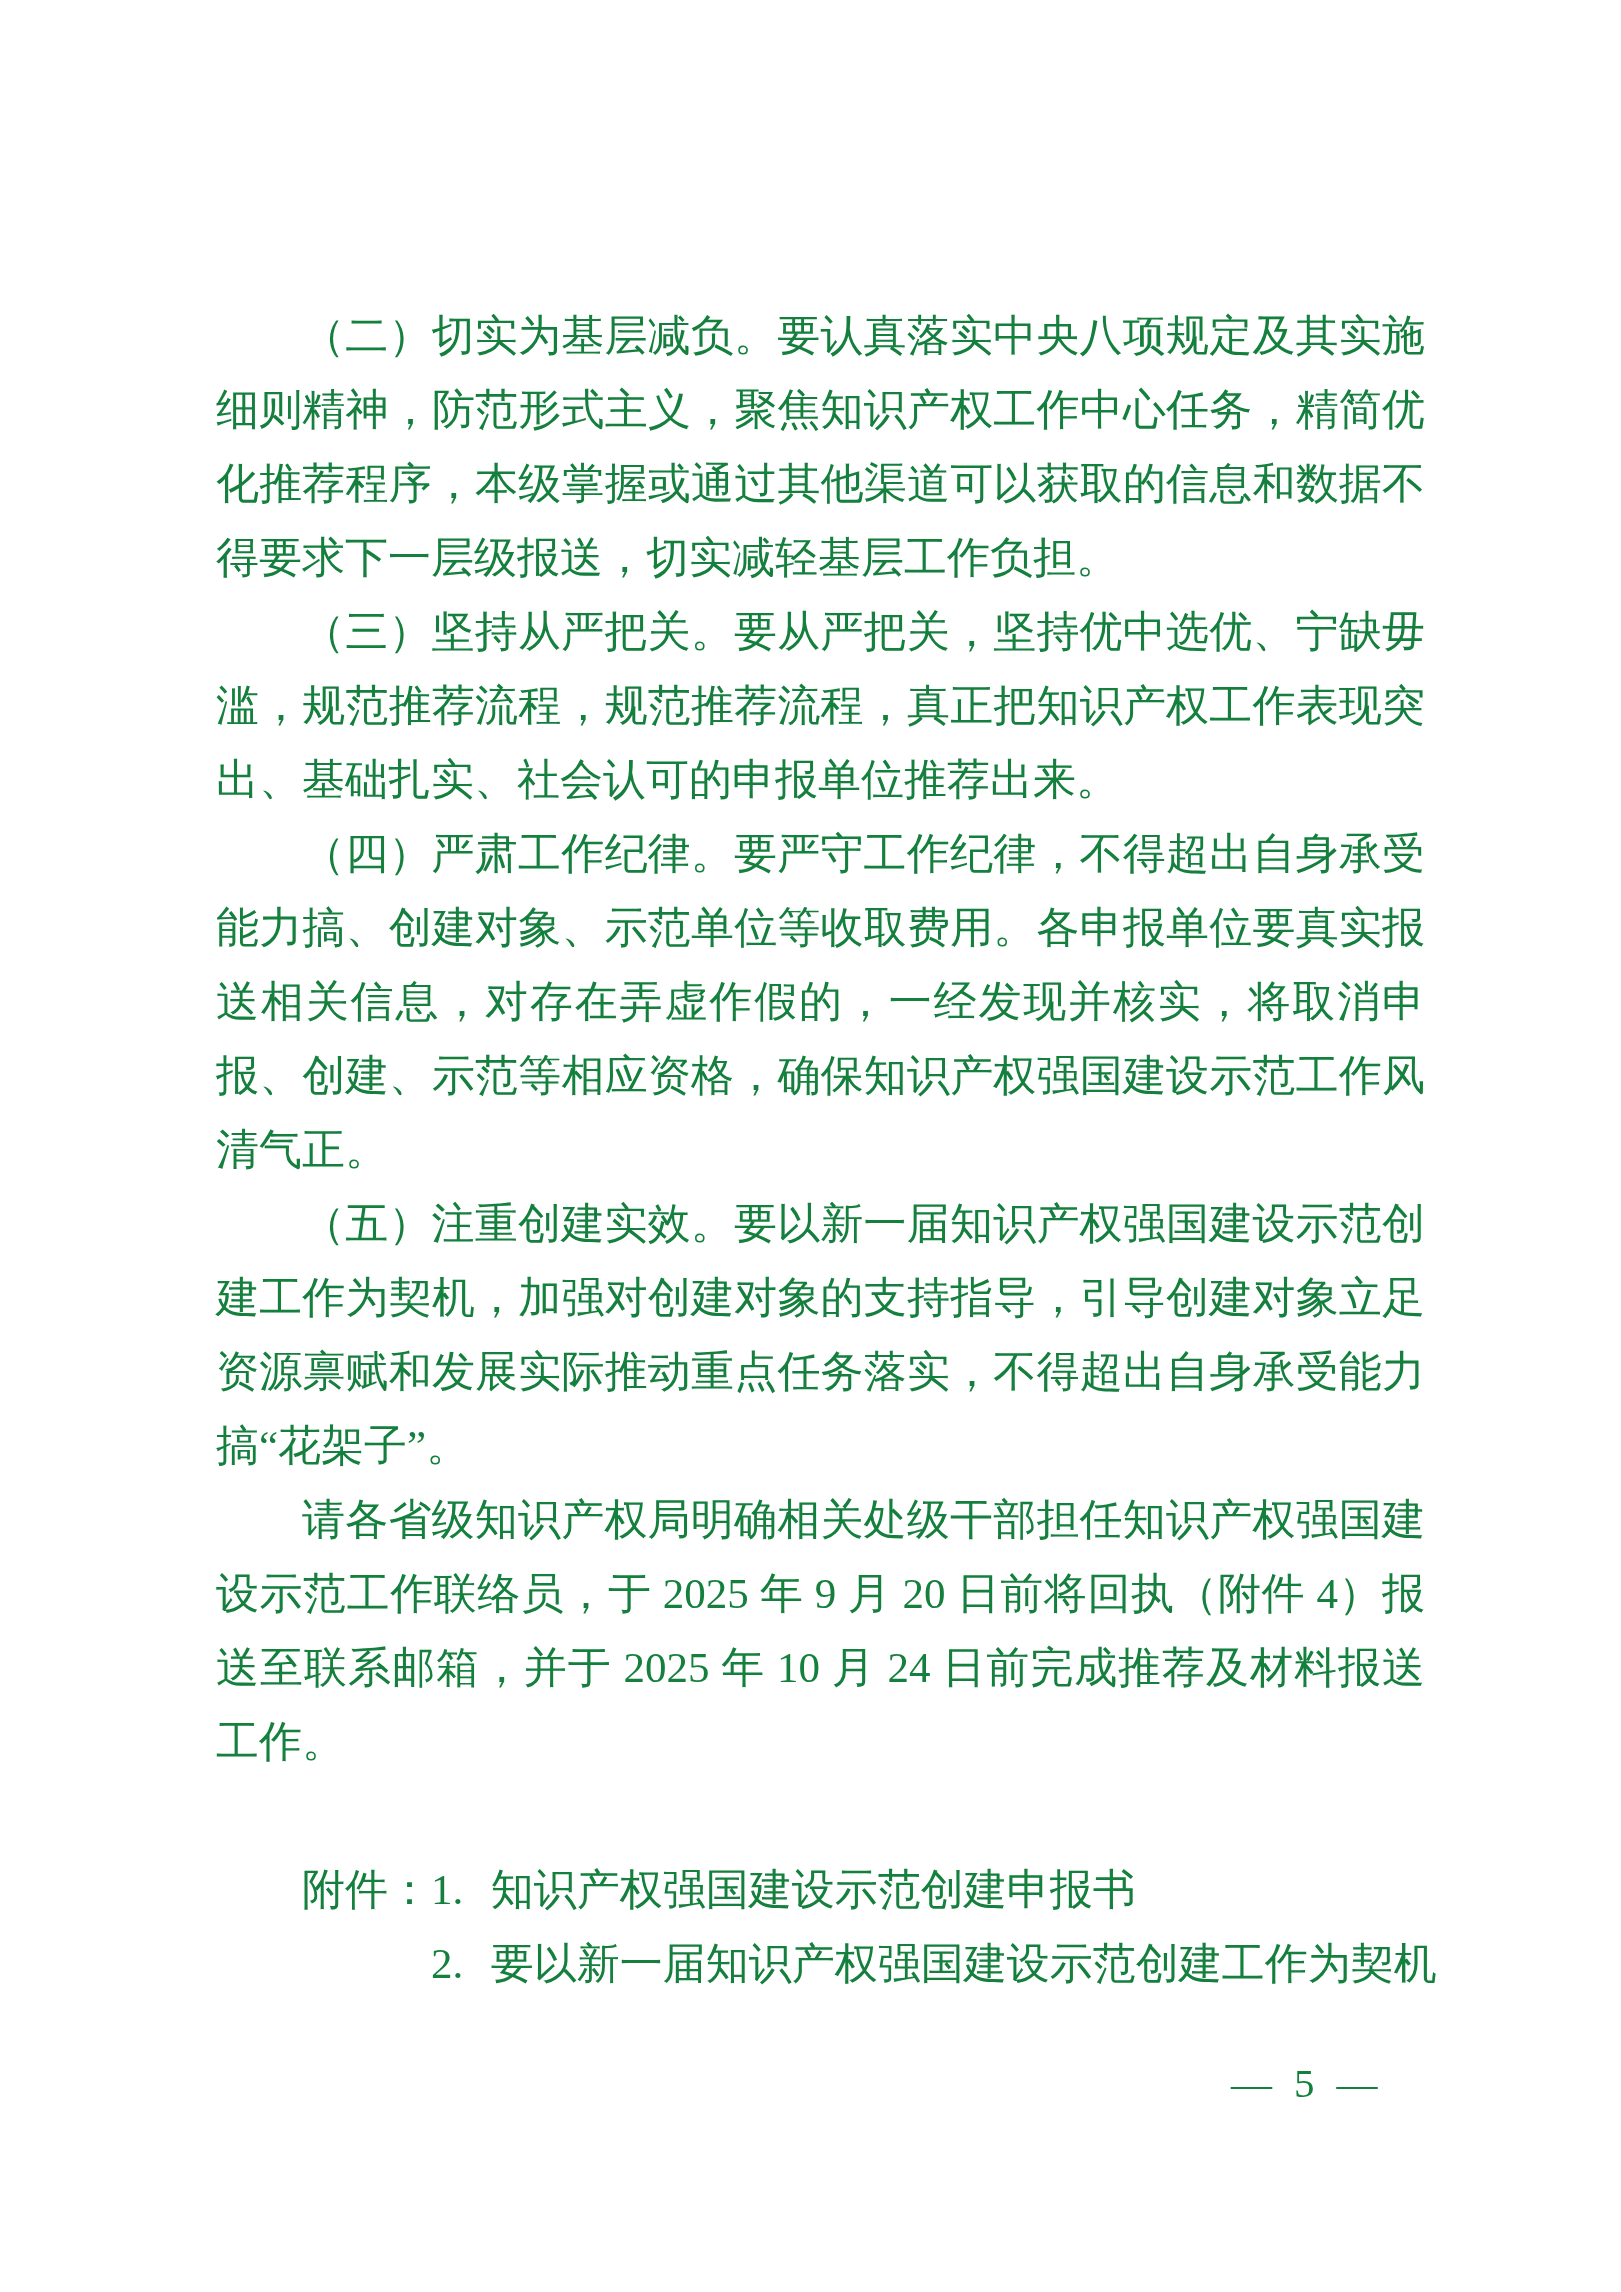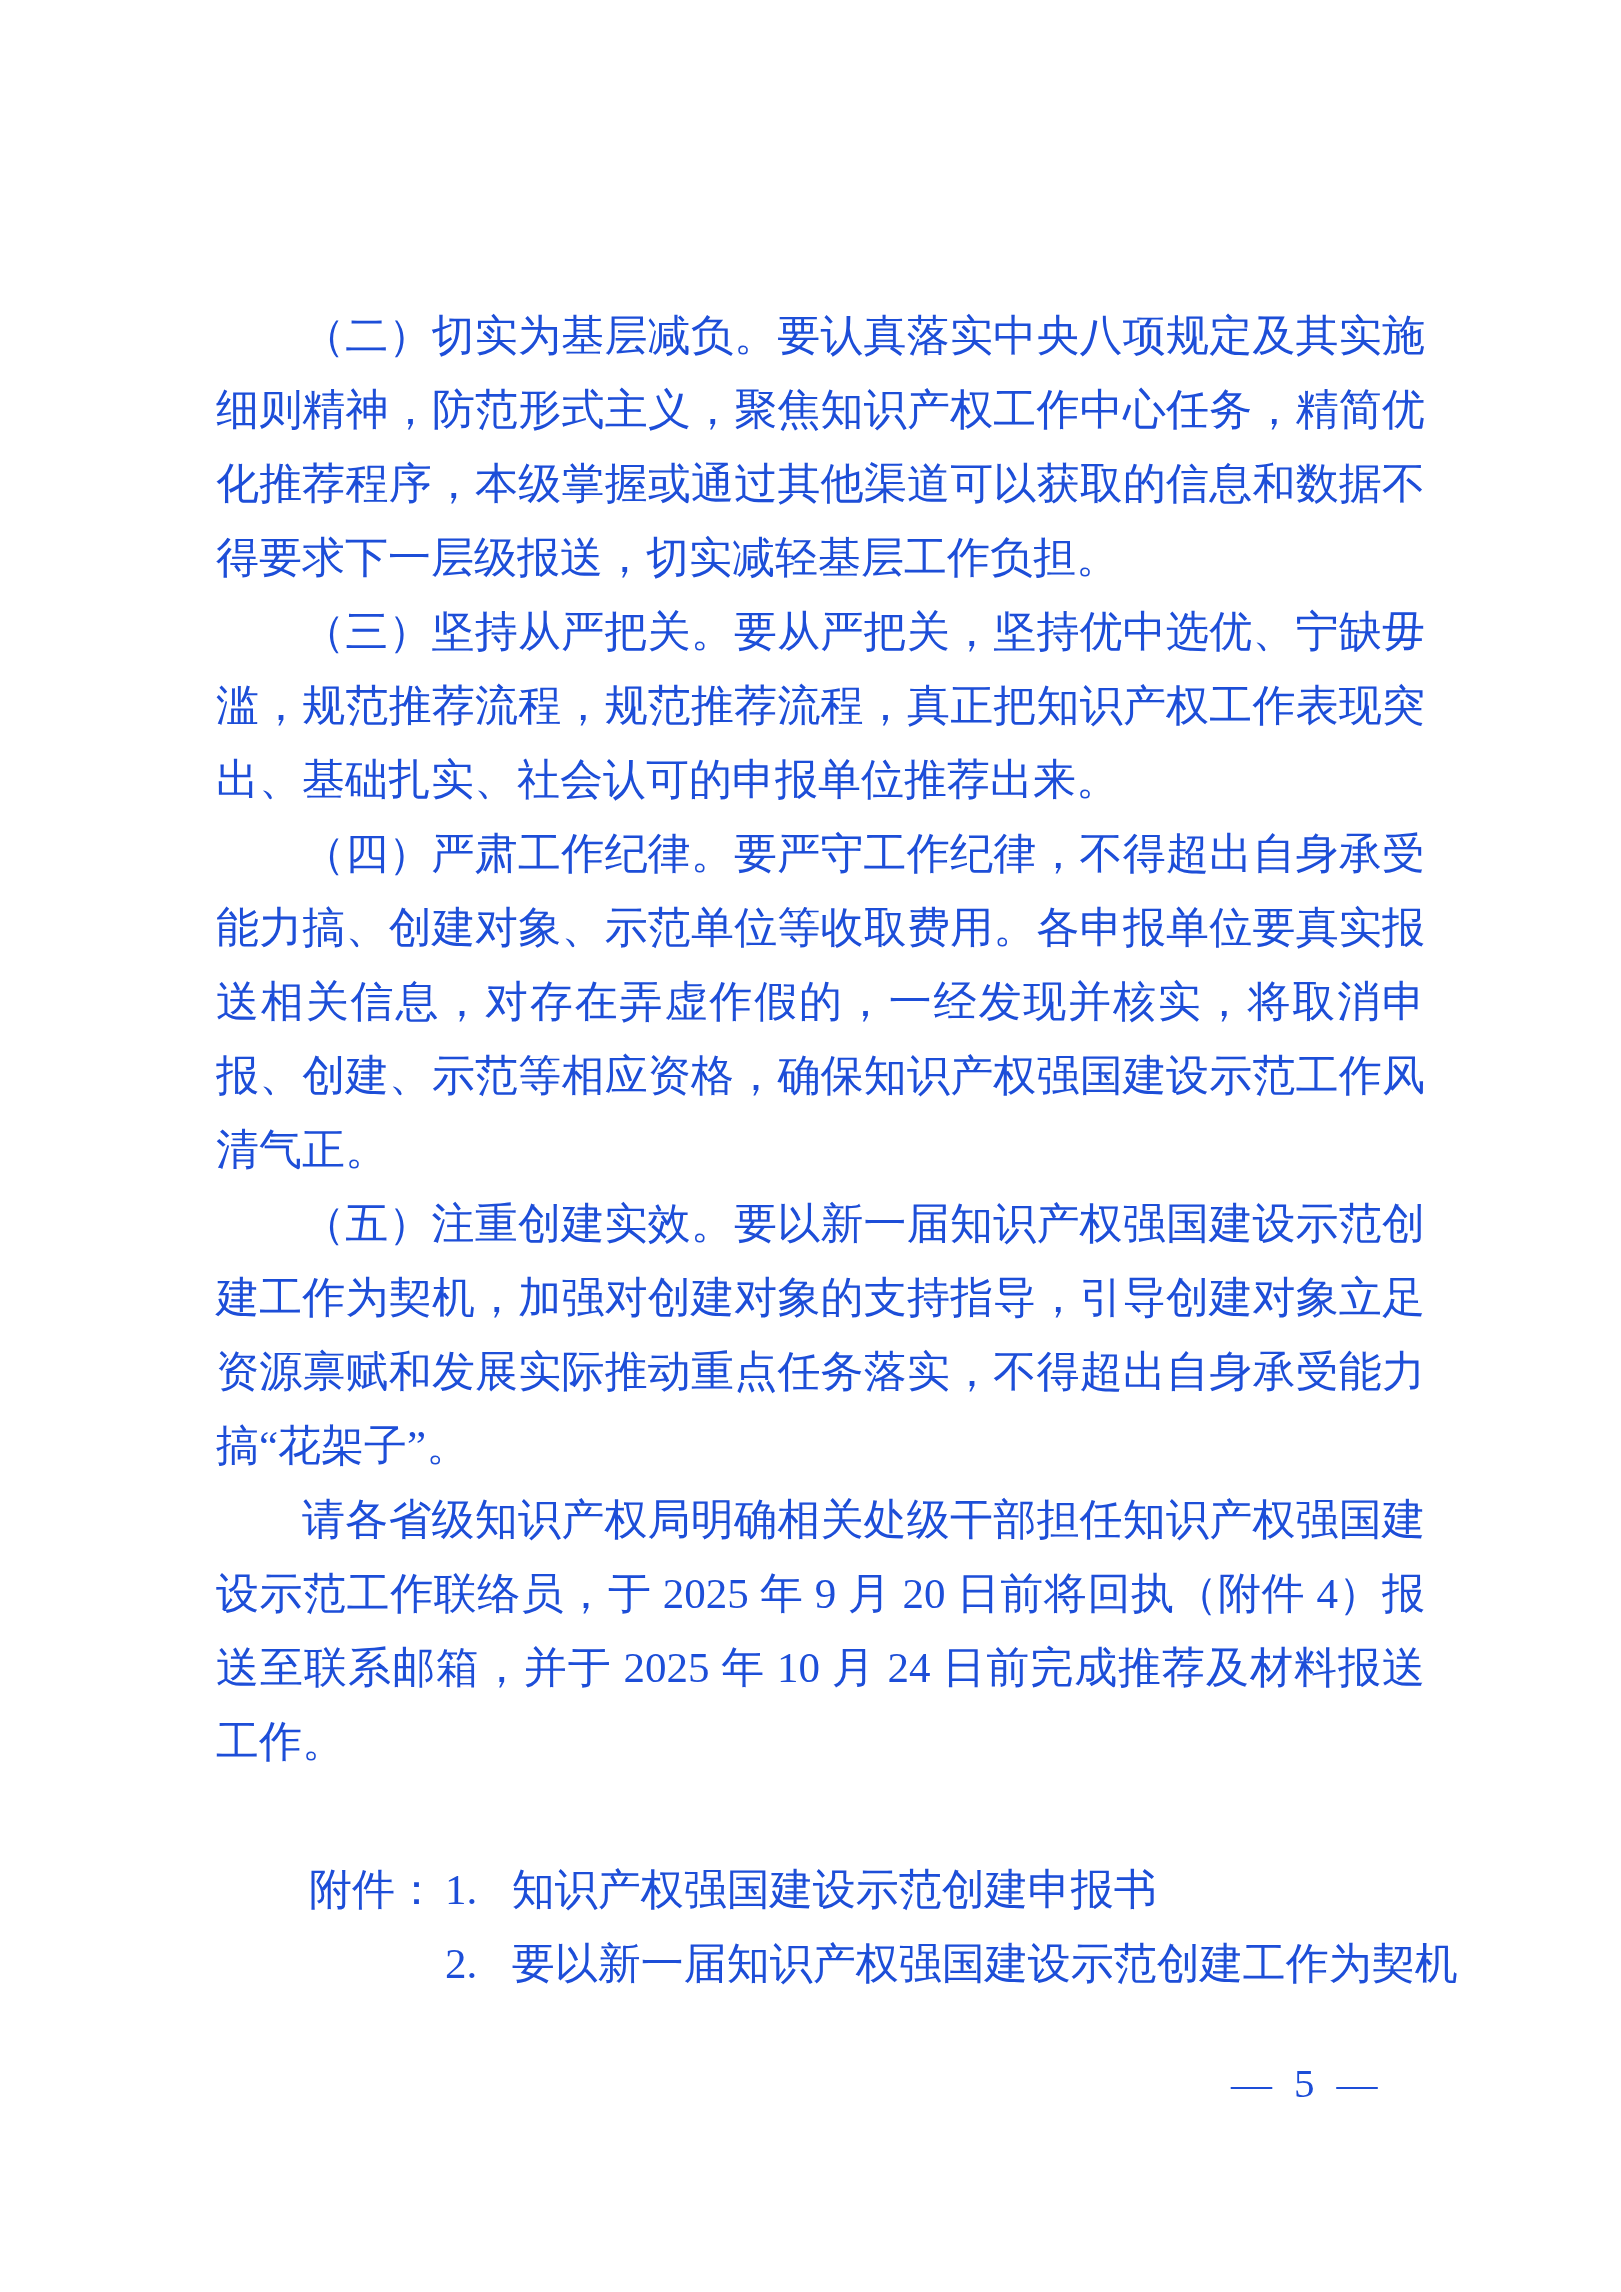--- a/index.html
+++ b/index.html
@@ -5,21 +5,21 @@
   html, body {
     margin: 0;
     padding: 0;
     background: #ffffff;
   }
   .page {
     position: relative;
     width: 1621px;
     height: 2293px;
     background: #ffffff;
-    color: #1d4ed8;
+    color: #15803d;
     font-family: "Liberation Serif", "DejaVu Serif", serif;
     overflow: hidden;
   }
   .body-text {
     position: absolute;
     left: 216px;
     top: 299px;
     width: 1209px;
     font-size: 43px;
     line-height: 74px;
@@ -31,21 +31,20 @@
     padding: 0;
     text-indent: 86px; 
   }
   .attachments {
     margin-top: 74px; 
   }
   .attach-row {
     display: flex;
     align-items: center;
     white-space: nowrap;
-    gap: 7px;
   }
   .attach-indent {
     display: inline-block;
     width: 86px;
     flex: 0 0 86px;
   }
   .attach-label {
     flex: 0 0 auto;
   }
   .ghost {

